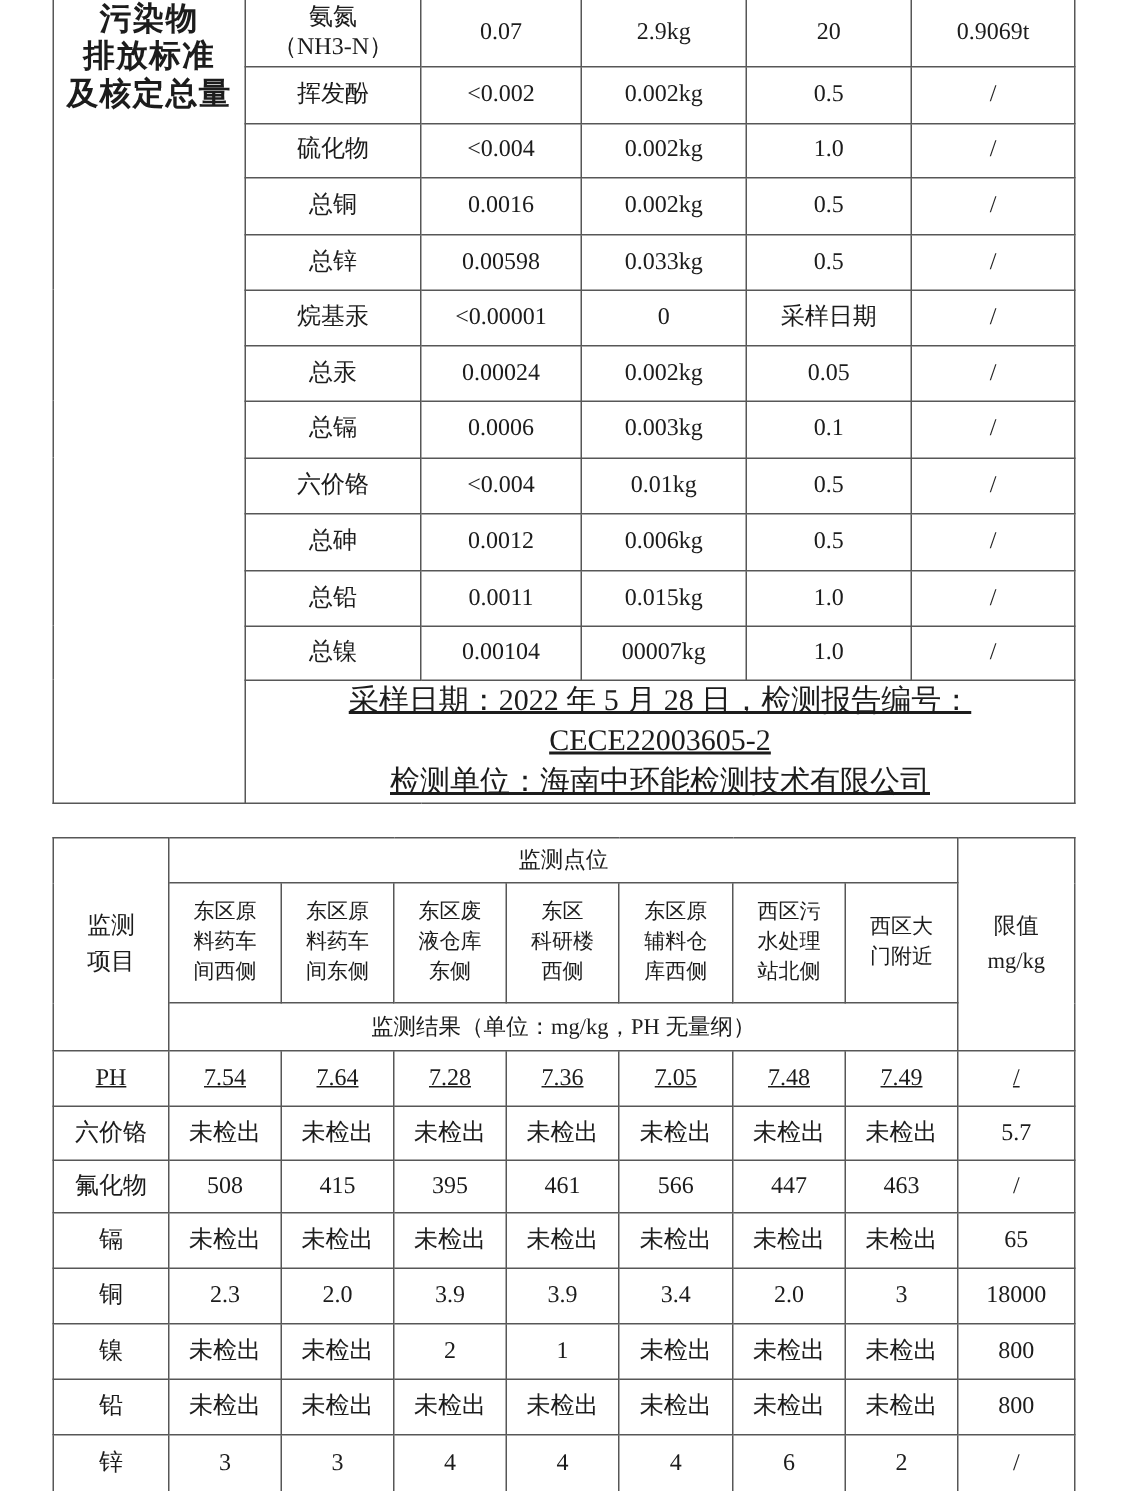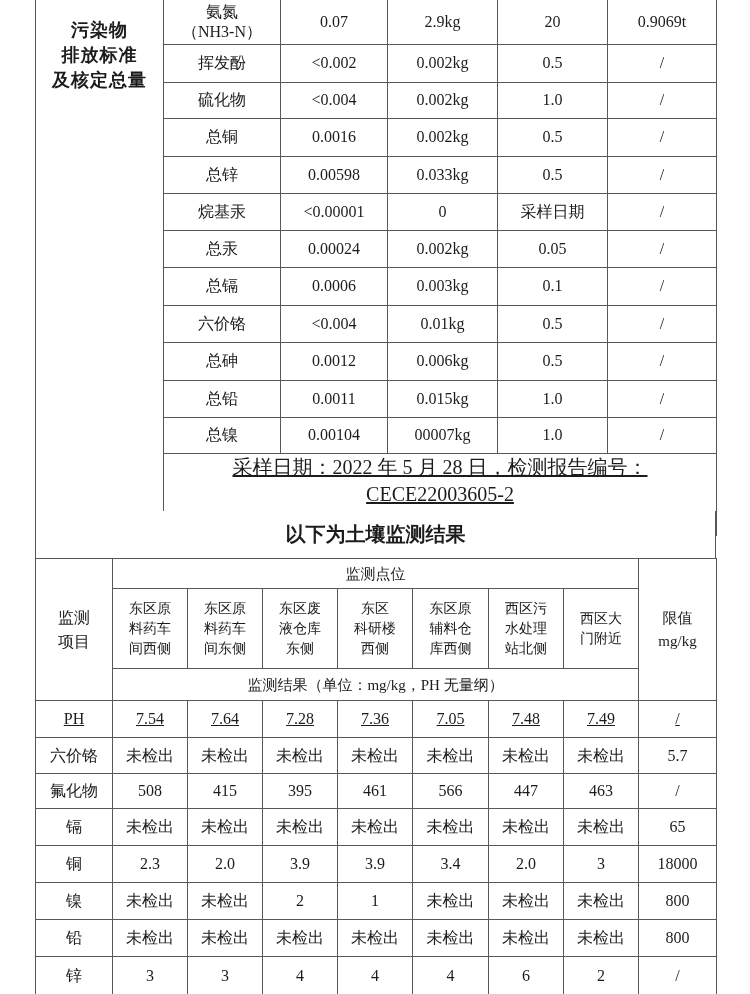--- a/index.html
+++ b/index.html
@@ -21,22 +21,22 @@
     font-size:16px; line-height:20px;
     white-space:pre-line; overflow:hidden;
     padding:0 2px;
   }
   
   .t1 tr:first-child td { border-top:none; }
   
   .t2 tr:last-child td { border-bottom:none; }
 
   .t1 .rowhdr {
-    vertical-align:top; padding-top:18px;
-    font-weight:bold; font-size:18px; line-height:25px; letter-spacing:1px;
+    vertical-align:top; padding-top:0;
+    font-weight:bold; font-size:21px; line-height:25px; letter-spacing:1px;
   }
   .t1 .footer { font-size:20px; line-height:27px;text-decoration:underline; }
 
   .sect-title {
     position:absolute; left:35px; top:511px; width:681px; height:47px;
     border-left:1px solid #575757; border-right:1px solid #575757;
     display:flex; align-items:center; justify-content:center;
     font-weight:bold; font-size:20px; background:#ffffff;
   }
 
@@ -150,21 +150,20 @@
           <td>1.0</td>
           <td>/</td>
         </tr>
         <tr style="height: 58px;">
           <td colspan="5" class="footer">采样日期：2022 年 5 月 28 日，检测报告编号：CECE22003605-2
 检测单位：海南中环能检测技术有限公司</td>
         </tr>
       </tbody>
   </table>
 
-  <div class="sect-title">以下为土壤监测结果</div>
 
   <table class="t2">
     <colgroup>
       <col style="width:77px">
         <col style="width:75px">
         <col style="width:75px">
         <col style="width:75px">
       <col style="width:75px">
         <col style="width:76px">
         <col style="width:75px">

